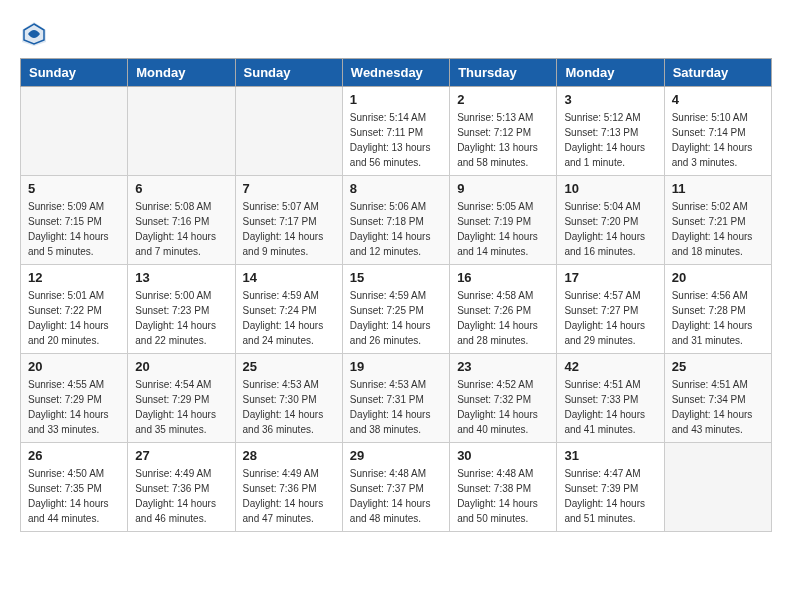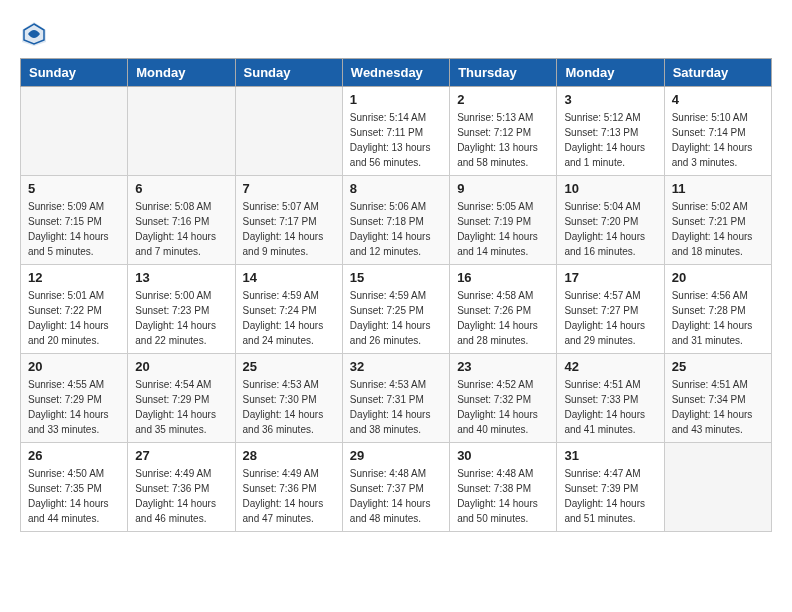--- a/index.html
+++ b/index.html
@@ -217,21 +217,21 @@
         </td>
         <td>
           <div class="day-number">20</div>
           <div class="day-info">Sunrise: 4:54 AM<br>Sunset: 7:29 PM<br>Daylight: 14 hours and 35 minutes.</div>
         </td>
         <td>
           <div class="day-number">25</div>
           <div class="day-info">Sunrise: 4:53 AM<br>Sunset: 7:30 PM<br>Daylight: 14 hours and 36 minutes.</div>
         </td>
         <td>
-          <div class="day-number">32</div>
+          <div class="day-number">19</div>
           <div class="day-info">Sunrise: 4:53 AM<br>Sunset: 7:31 PM<br>Daylight: 14 hours and 38 minutes.</div>
         </td>
         <td>
           <div class="day-number">23</div>
           <div class="day-info">Sunrise: 4:52 AM<br>Sunset: 7:32 PM<br>Daylight: 14 hours and 40 minutes.</div>
         </td>
         <td>
           <div class="day-number">42</div>
           <div class="day-info">Sunrise: 4:51 AM<br>Sunset: 7:33 PM<br>Daylight: 14 hours and 41 minutes.</div>
         </td>

